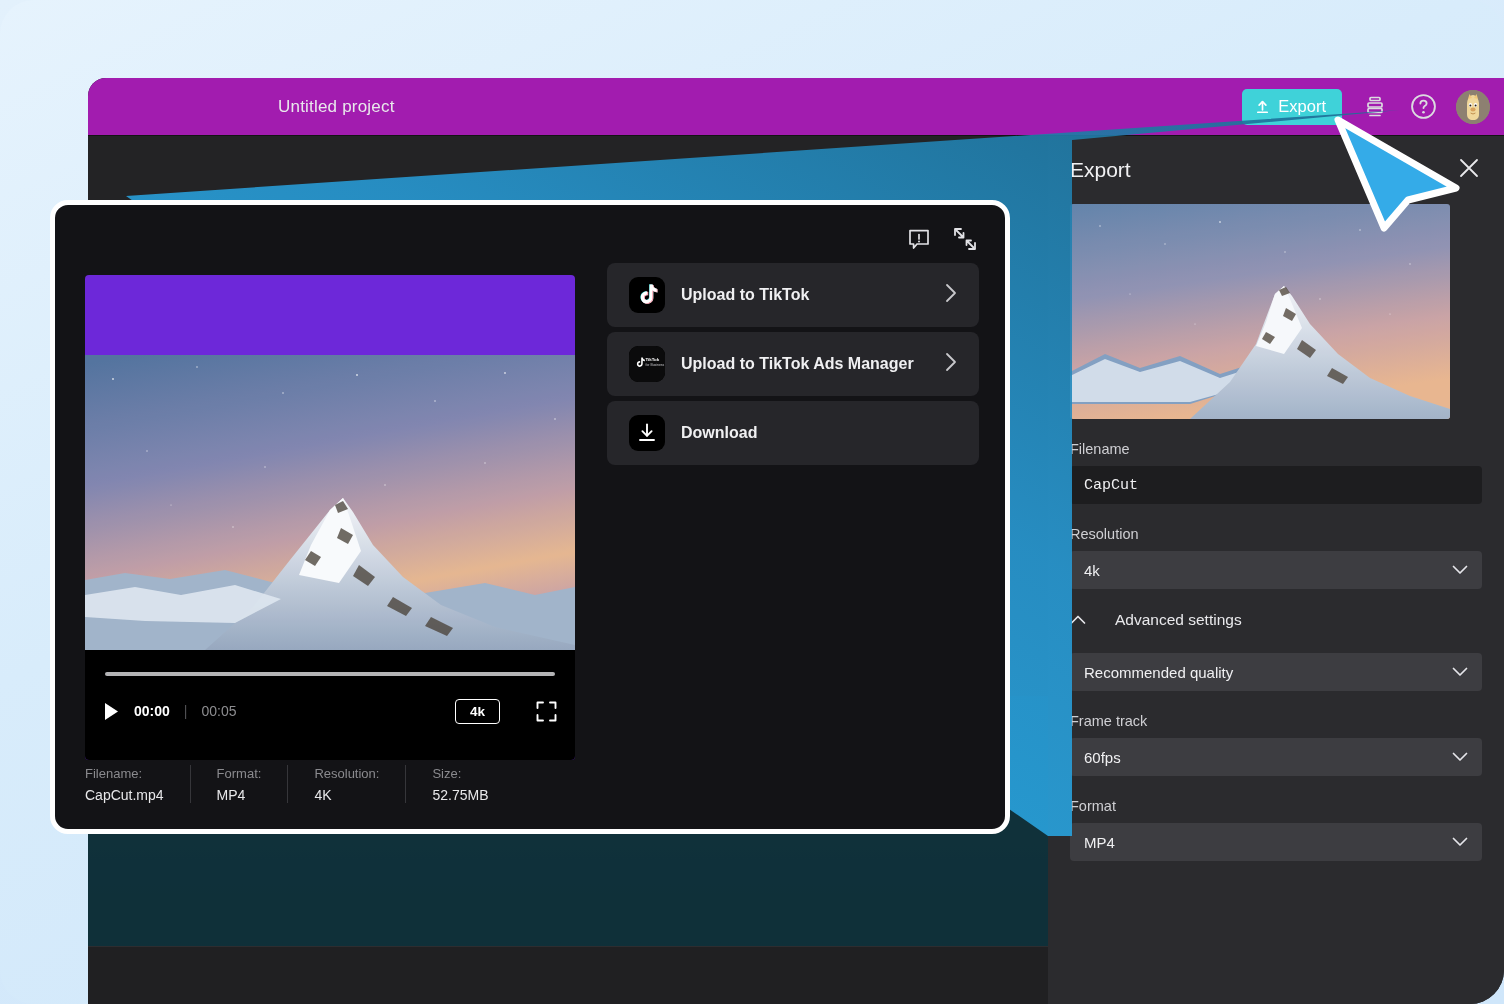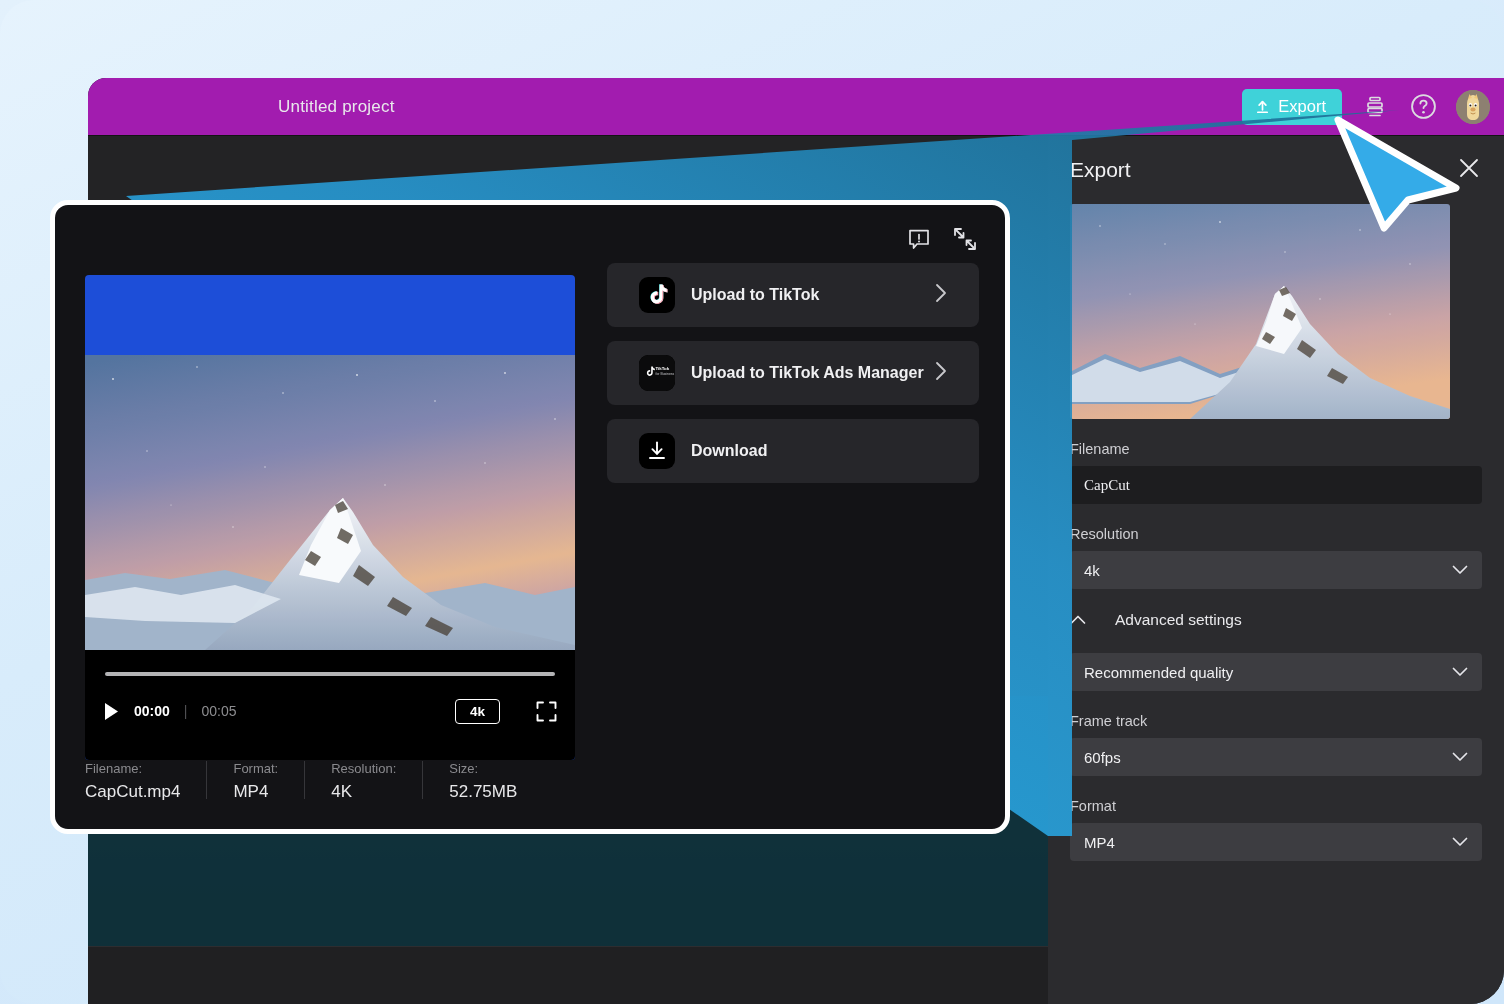--- a/index.html
+++ b/index.html
@@ -138,21 +138,21 @@
     margin-bottom: 9px;
     display: block;
   }
   .field-input {
     width: 100%; height: 38px;
     background: #1d1d1f;
     border: none; border-radius: 4px;
     color: #f0f0f2;
     font-size: 15px;
     padding: 0 14px;
-    font-family: Liberation Serif, serif;
+    font-family: Liberation Mono, monospace;
     margin-bottom: 22px;
     display: flex; align-items: center;
   }
   .field-select {
     width: 100%; height: 38px;
     background: #3d3d41;
     border-radius: 4px;
     color: #f0f0f2;
     font-size: 15px;
     padding: 0 14px;
@@ -186,21 +186,21 @@
     overflow: hidden;
   }
   #modal-tools {
     position: absolute; right: 28px; top: 22px;
     display: flex; gap: 22px; align-items: center;
   }
   #modal-preview {
     position: absolute;
     left: 30px; top: 70px;
     width: 490px; height: 485px;
-    background: #1d4ed8;
+    background: #6d28d9;
     border-radius: 4px;
     overflow: hidden;
   }
   #preview-media {
     position: absolute; left: 0; top: 80px;
     width: 490px; height: 295px;
     overflow: hidden;
   }
   #preview-controls {
     position: absolute; left: 0; bottom: 0;
@@ -233,48 +233,48 @@
   #ready-title {
     color: #f4f4f6;
     font-size: 26px; font-weight: 700;
     margin-bottom: 26px;
   }
   .action-row {
     width: 372px; height: 64px;
     background: #26262a;
     border-radius: 8px;
     display: flex; align-items: center;
-    padding: 0 32px;
-    margin-bottom: 14px;
+    padding: 0 22px;
+    margin-bottom: 5px;
     cursor: pointer;
   }
   .action-ico {
     width: 36px; height: 36px;
     border-radius: 9px;
     background: #000;
     display: flex; align-items: center; justify-content: center;
     flex: none;
     overflow: hidden;
   }
   .action-label {
     color: #f0f0f2; font-size: 16px; font-weight: 700;
     margin-left: 16px;
   }
   .action-chev { margin-left: auto; color: #c9c9cc; font-size: 20px; }
   #meta-row {
     position: absolute; left: 30px; bottom: 22px;
-    display: flex; align-items: flex-start;
+    display: flex; align-items: center;
     height: 46px;
   }
   .meta-cell { padding-right: 26px; }
   .meta-div {
     width: 1px; height: 38px; background: #36363a; margin-right: 26px;
   }
   .meta-k { color: #8a8a8e; font-size: 13px; display: block; margin-bottom: 6px; }
-  .meta-v { color: #e8e8ea; font-size: 17px; display: block; }
+  .meta-v { color: #e8e8ea; font-size: 14px; display: block; }
 
   
   .sky-scene { position: absolute; inset: 0; }
 </style>
 </head>
 <body>
 
 <div id="page-bg">
 
   <div id="app-window">

